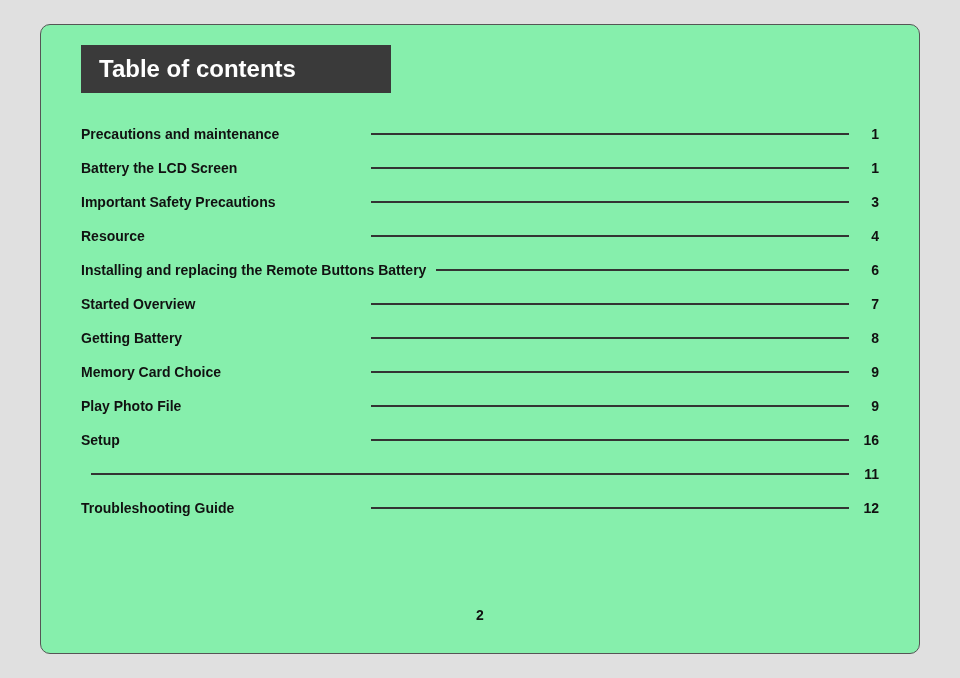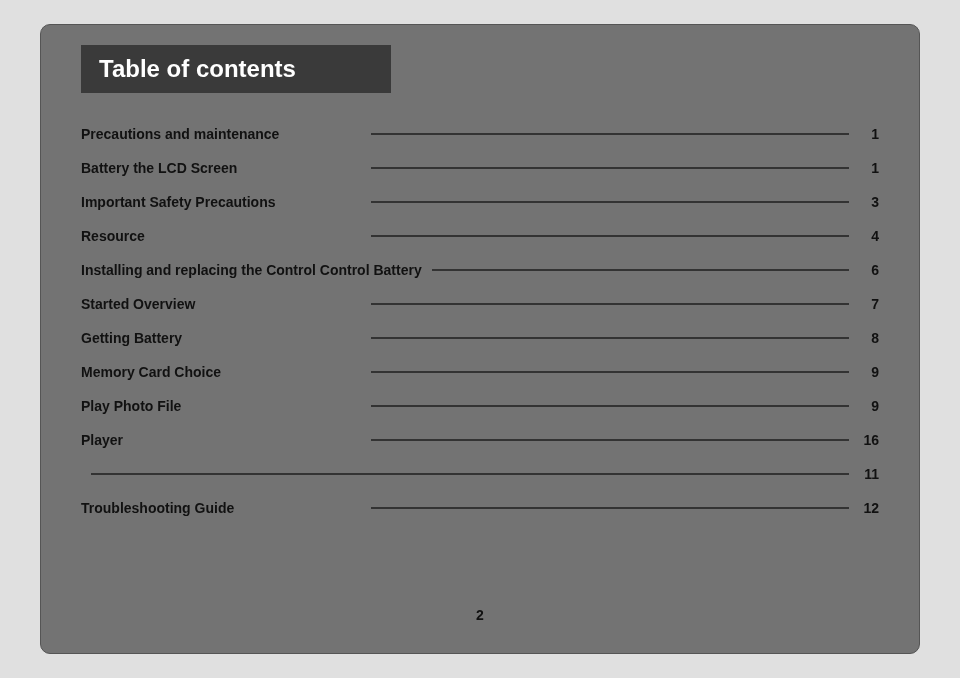--- a/index.html
+++ b/index.html
@@ -14,21 +14,21 @@
       background: #e0e0e0;
       display: flex;
       align-items: center;
       justify-content: center;
       font-family: Arial, sans-serif;
     }
 
     .page {
       width: 880px;
       height: 630px;
-      background: #737373;
+      background: #86efac;
       border-radius: 10px;
       border: 1.5px solid #555;
       padding: 20px 40px 30px 40px;
       position: relative;
       display: flex;
       flex-direction: column;
     }
 
     .title-bar {
       background: #3a3a3a;
@@ -107,21 +107,21 @@
         <span class="toc-label">Important Safety Precautions</span>
         <span class="toc-dots"></span>
         <span class="toc-page">3</span>
       </div>
       <div class="toc-item">
         <span class="toc-label">Resource</span>
         <span class="toc-dots"></span>
         <span class="toc-page">4</span>
       </div>
       <div class="toc-item">
-        <span class="toc-label">Installing and replacing the Control Control Battery</span>
+        <span class="toc-label">Installing and replacing the Remote Buttons Battery</span>
         <span class="toc-dots"></span>
         <span class="toc-page">6</span>
       </div>
       <div class="toc-item">
         <span class="toc-label">Started Overview</span>
         <span class="toc-dots"></span>
         <span class="toc-page">7</span>
       </div>
       <div class="toc-item">
         <span class="toc-label">Getting Battery</span>
@@ -132,21 +132,21 @@
         <span class="toc-label">Memory Card Choice</span>
         <span class="toc-dots"></span>
         <span class="toc-page">9</span>
       </div>
       <div class="toc-item">
         <span class="toc-label">Play Photo File</span>
         <span class="toc-dots"></span>
         <span class="toc-page">9</span>
       </div>
       <div class="toc-item">
-        <span class="toc-label">Player</span>
+        <span class="toc-label">Setup</span>
         <span class="toc-dots"></span>
         <span class="toc-page">16</span>
       </div>
       <div class="toc-item">
         <span class="toc-dots"></span>
         <span class="toc-page">11</span>
       </div>
       <div class="toc-item">
         <span class="toc-label">Troubleshooting Guide</span>
         <span class="toc-dots"></span>

